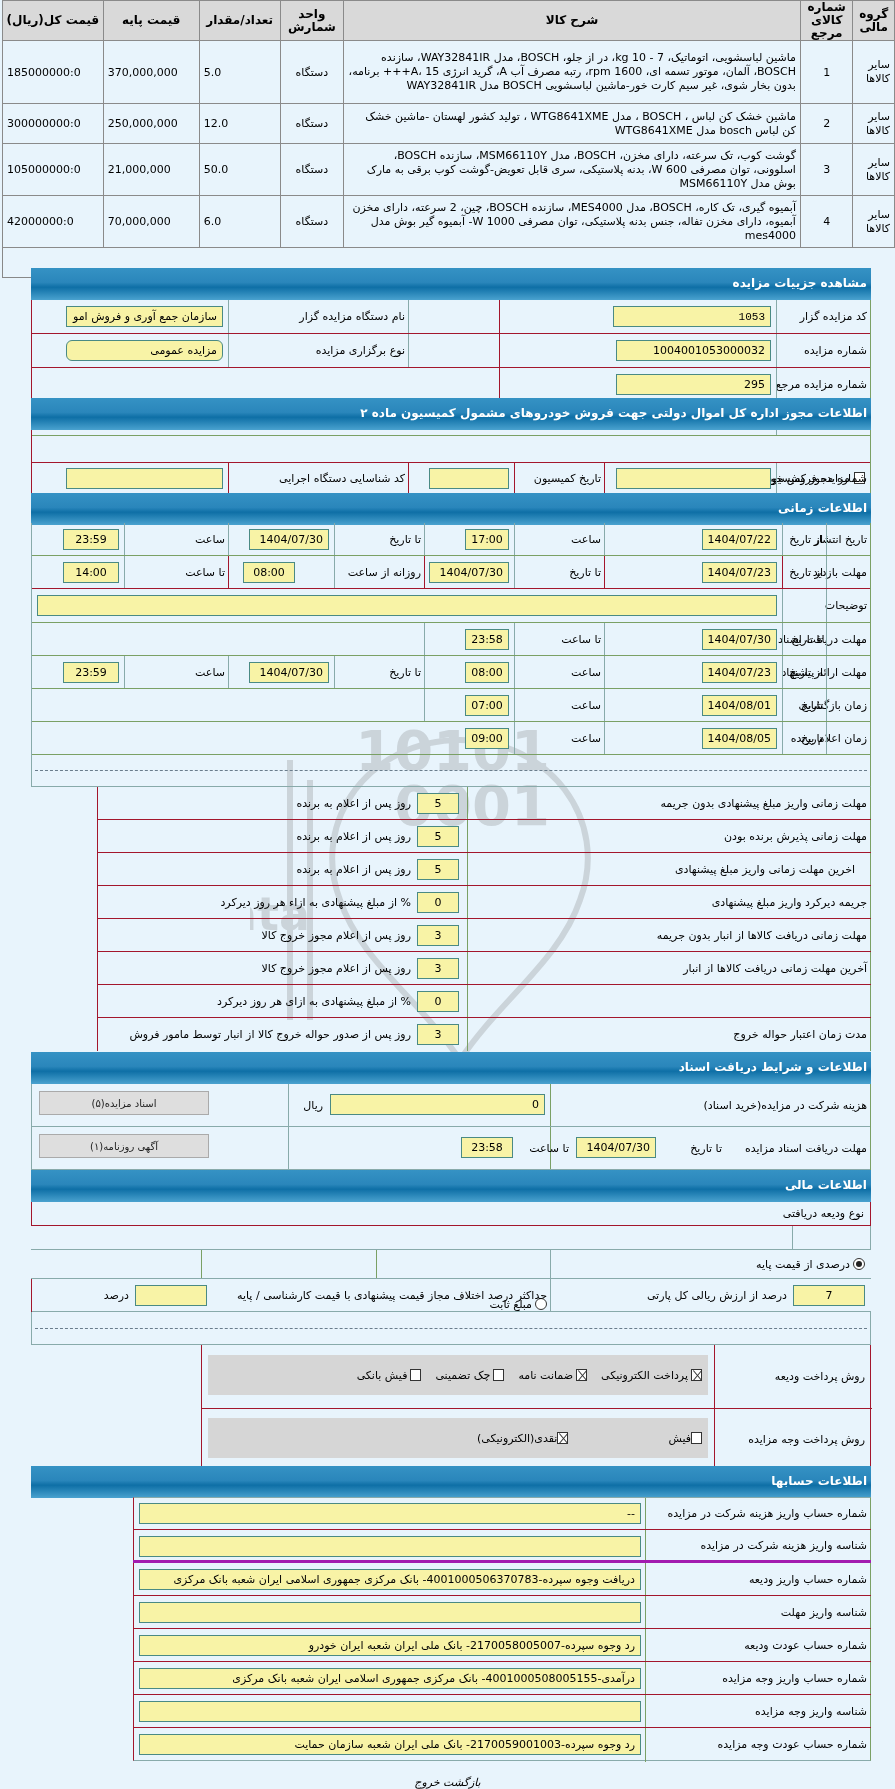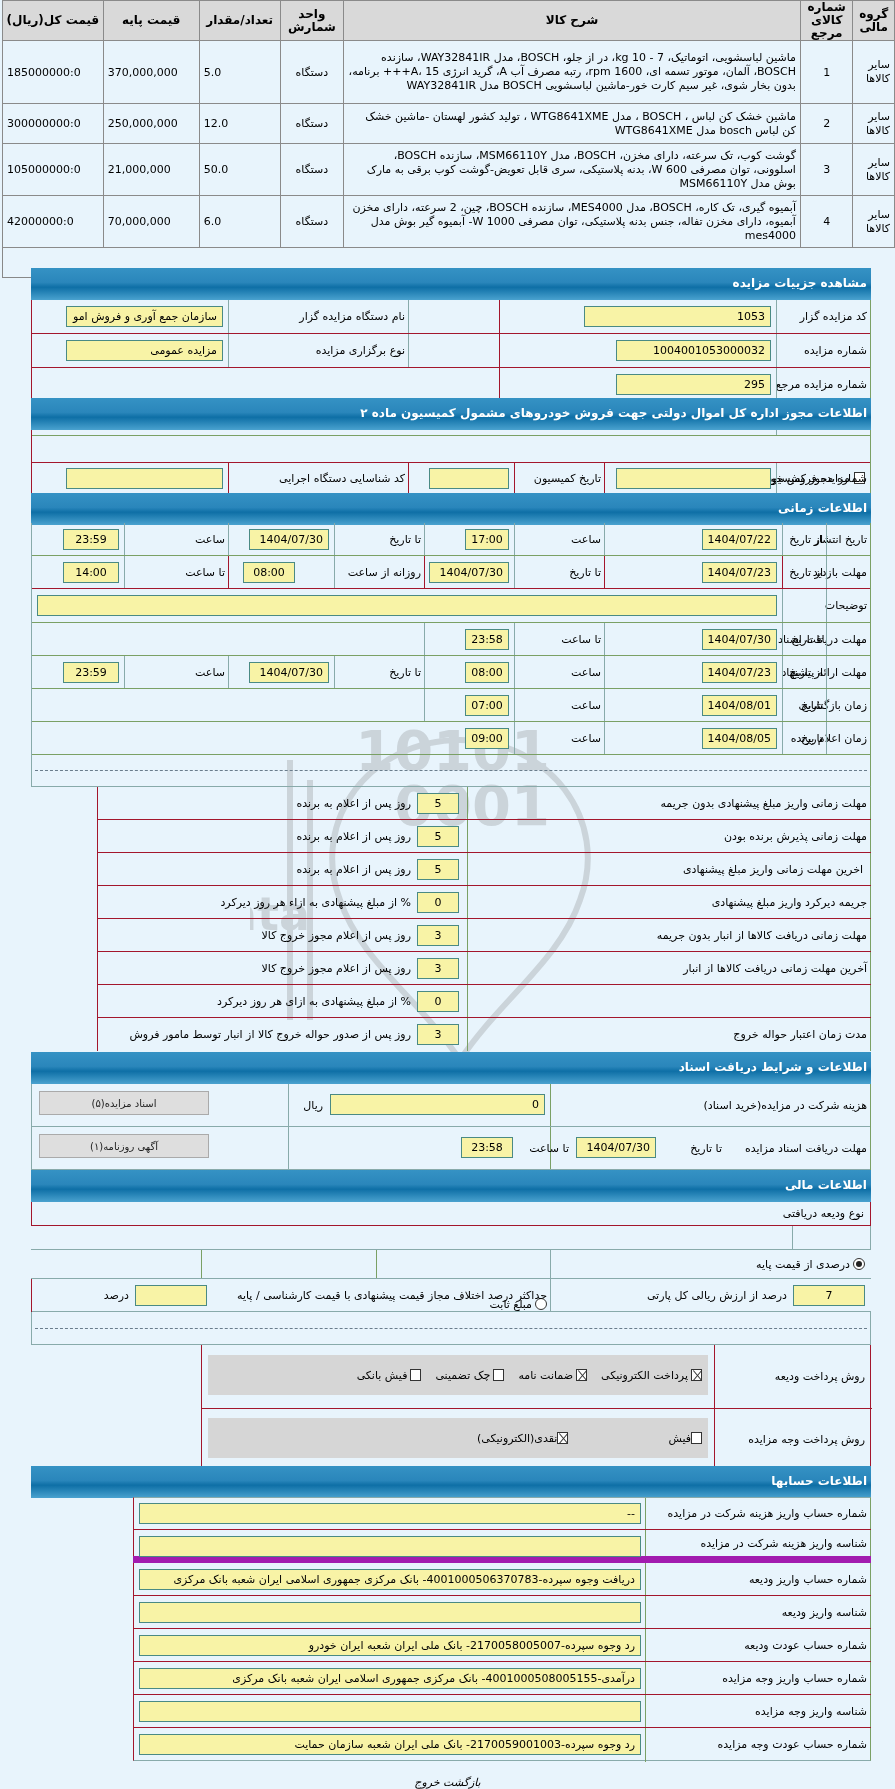--- a/index.html
+++ b/index.html
@@ -127,36 +127,36 @@
   <text x="300" y="70" font-size="56" font-family="DejaVu Sans, sans-serif" font-weight="bold" fill="#666">10101</text>
   <text x="300" y="125" font-size="56" font-family="DejaVu Sans, sans-serif" font-weight="bold" fill="#666">0001</text>
   <text x="60" y="230" font-size="46" font-family="DejaVu Sans, sans-serif" font-weight="bold" fill="#666">ParsNamadData</text>
 </svg>
 
 <div class="sec-head" style="top:268px;">مشاهده جزییات مزایده</div>
 
 <div class="row" style="top:300px;height:34px;border-bottom-color:#a3162c;">
   <div class="cell" style="right:0;width:94px;">کد مزایده گزار</div>
   <div class="vline" style="right:94px;"></div>
-  <div class="field ltr" style="right:100px;top:6px;width:187px;">1053</div>
+  <div class="field ltr" style="right:100px;top:6px;width:158px;font-family:Liberation Mono, monospace;">1053</div>
   <div class="vline vred" style="right:371px;"></div>
   <div class="vline" style="right:462px;"></div>
   <div class="cell" style="right:462px;width:180px;">نام دستگاه مزایده گزار</div>
   <div class="vline" style="right:642px;"></div>
   <div class="field" style="right:648px;top:6px;width:157px;">سازمان جمع آوری و فروش امو</div>
 </div>
 <div class="row" style="top:334px;height:34px;border-bottom-color:#a3162c;">
   <div class="cell" style="right:0;width:94px;">شماره مزایده</div>
   <div class="vline" style="right:94px;"></div>
   <div class="field ltr" style="right:100px;top:6px;width:155px;">1004001053000032</div>
   <div class="vline vred" style="right:371px;"></div>
   <div class="vline" style="right:462px;"></div>
   <div class="cell" style="right:462px;width:180px;">نوع برگزاری مزایده</div>
   <div class="vline" style="right:642px;"></div>
-  <div class="field" style="right:648px;top:6px;width:157px;">مزایده عمومی</div>
+  <div class="field" style="right:648px;top:6px;width:157px;border-radius:6px;">مزایده عمومی</div>
 </div>
 <div class="row" style="top:368px;height:34px;border-bottom-color:#a3162c;">
   <div class="cell" style="right:0;width:94px;">شماره مزایده مرجع</div>
   <div class="vline" style="right:94px;"></div>
   <div class="field ltr" style="right:100px;top:6px;width:155px;">295</div>
   <div class="vline vred" style="right:371px;"></div>
 </div>
 <div class="row" style="top:402px;height:34px;">
   <div class="cell" style="right:0;width:94px;">عنوان مزایده</div>
   <div class="vline" style="right:94px;"></div>
@@ -303,21 +303,21 @@
   <div class="cell" style="right:0;width:404px;">مهلت زمانی واریز مبلغ پیشنهادی بدون جریمه</div>
   <div class="field ctr" style="right:412px;top:6px;width:42px;">5</div>
   <div class="cell" style="right:456px;">روز پس از اعلام به برنده</div>
 </div>
 <div class="abs" style="left:97px;top:820px;width:774px;height:33px;border-bottom:1px solid #a3162c;">
   <div class="cell" style="right:0;width:404px;">مهلت زمانی پذیرش برنده بودن</div>
   <div class="field ctr" style="right:412px;top:6px;width:42px;">5</div>
   <div class="cell" style="right:456px;">روز پس از اعلام به برنده</div>
 </div>
 <div class="abs" style="left:97px;top:853px;width:774px;height:33px;border-bottom:1px solid #a3162c;">
-  <div class="cell" style="right:4px;width:404px;margin-left:19px;">اخرین مهلت زمانی واریز مبلغ پیشنهادی</div>
+  <div class="cell" style="right:12px;width:404px;margin-left:19px;">اخرین مهلت زمانی واریز مبلغ پیشنهادی</div>
   <div class="field ctr" style="right:412px;top:6px;width:42px;">5</div>
   <div class="cell" style="right:456px;">روز پس از اعلام به برنده</div>
 </div>
 <div class="abs" style="left:97px;top:886px;width:774px;height:33px;border-bottom:1px solid #a3162c;">
   <div class="cell" style="right:0;width:404px;">جریمه دیرکرد واریز مبلغ پیشنهادی</div>
   <div class="field ctr" style="right:412px;top:6px;width:42px;">0</div>
   <div class="cell" style="right:456px;">% از مبلغ پیشنهادی به ازاء هر روز دیرکرد</div>
 </div>
 <div class="abs" style="left:97px;top:919px;width:774px;height:33px;border-bottom:1px solid #a3162c;">
   <div class="cell" style="right:0;width:404px;">مهلت زمانی دریافت کالاها از انبار بدون جریمه</div>
@@ -429,30 +429,30 @@
 
 <div class="sec-head" style="top:1466px;">اطلاعات حسابها</div>
 <div class="abs" style="left:133px;top:1497px;width:738px;height:264px;border:1px solid #8aa;border-left:1px solid #a3162c;border-right:1px solid #7aa065;">
   <div class="abs" style="right:224px;top:0;height:264px;border-left:1px solid #7aa065;"></div>
 </div>
 
 <div class="abs" style="left:133px;top:1497px;width:738px;height:33px;border-bottom:1px solid #a3162c;">
   <div class="cell" style="right:0;width:204px;text-align:right;">شماره حساب واریز هزینه شرکت در مزایده</div>
   <div class="field" style="right:230px;top:6px;width:502px;">--</div>
 </div>
-<div class="abs" style="left:133px;top:1530px;width:738px;height:33px;border-bottom:7px solid #a21caf;">
+<div class="abs" style="left:133px;top:1530px;width:738px;height:33px;border-bottom:3px solid #a21caf;">
   <div class="cell" style="right:0;width:224px;">شناسه واریز هزینه شرکت در مزایده</div>
   <div class="field" style="right:230px;top:6px;width:502px;"></div>
 </div>
 <div class="abs" style="left:133px;top:1563px;width:738px;height:33px;border-bottom:1px solid #a3162c;">
   <div class="cell" style="right:0;width:224px;">شماره حساب واریز ودیعه</div>
   <div class="field" style="right:230px;top:6px;width:502px;">دریافت وجوه سپرده-4001000506370783- بانک مرکزی جمهوری اسلامی ایران شعبه بانک مرکزی</div>
 </div>
 <div class="abs" style="left:133px;top:1596px;width:738px;height:33px;border-bottom:1px solid #a3162c;">
-  <div class="cell" style="right:0;width:224px;">شناسه واریز ودیعه</div>
+  <div class="cell" style="right:0;width:224px;">شناسه واریز مهلت</div>
   <div class="field" style="right:230px;top:6px;width:502px;"></div>
 </div>
 <div class="abs" style="left:133px;top:1629px;width:738px;height:33px;border-bottom:1px solid #a3162c;">
   <div class="cell" style="right:0;width:224px;">شماره حساب عودت ودیعه</div>
   <div class="field" style="right:230px;top:6px;width:502px;">رد وجوه سپرده-2170058005007- بانک ملی ایران شعبه ایران خودرو</div>
 </div>
 <div class="abs" style="left:133px;top:1662px;width:738px;height:33px;border-bottom:1px solid #a3162c;">
   <div class="cell" style="right:0;width:224px;padding-left:16px;">شماره حساب واریز وجه مزایده</div>
   <div class="field" style="right:230px;top:6px;width:502px;">درآمدی-4001000508005155- بانک مرکزی جمهوری اسلامی ایران شعبه بانک مرکزی</div>
 </div>

